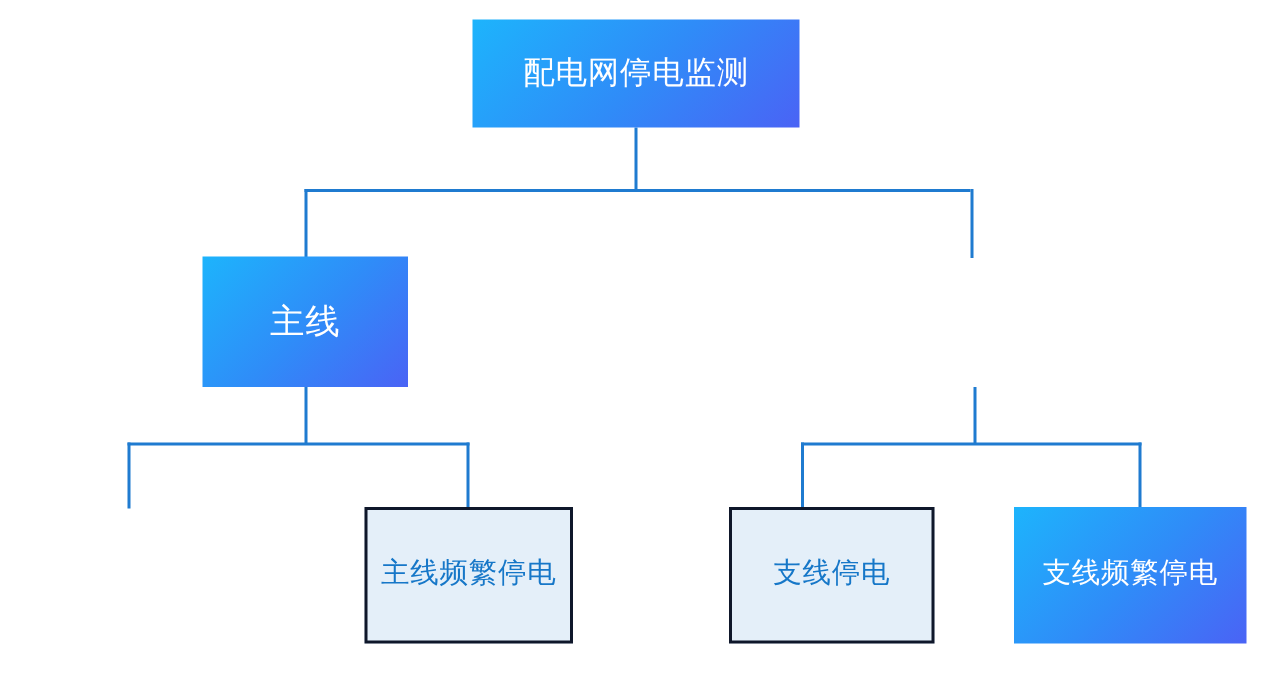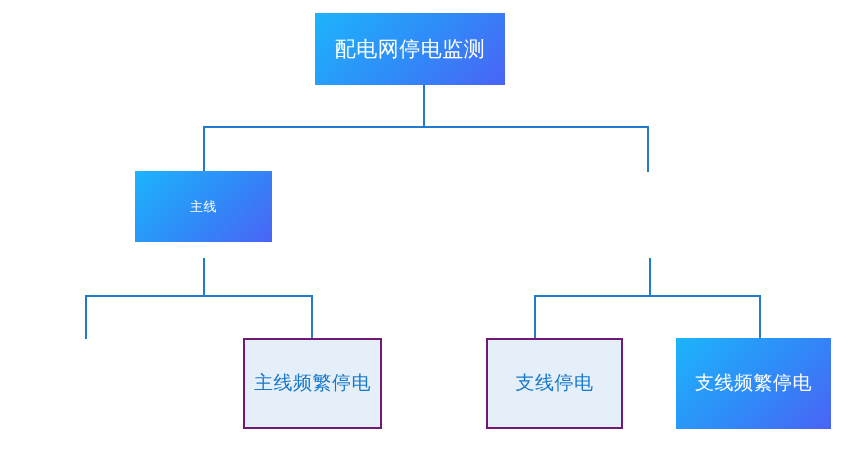--- a/index.html
+++ b/index.html
@@ -40,40 +40,40 @@
   }
 
   .node.filled {
     background: linear-gradient(135deg, #1db4fc 0%, #2f8cf8 52%, #4a63f5 100%);
     color: #ffffff;
     border: none;
   }
 
   .node.light {
     background: #e4eff9;
-    border: 2px solid #701a75;
+    border: 2px solid #0f172a;
     color: #1677c8;
   }
 
   
   #node-root {
     left: 315px;
     top: 13px;
-    width: 190px;
+    width: 218px;
     height: 72px;
     font-size: 21px;
   }
 
   
   #node-main-line {
     left: 135px;
     top: 171px;
     width: 137px;
-    height: 71px;
-    font-size: 13px;
+    height: 87px;
+    font-size: 23px;
   }
   #node-branch-line {
     left: 582px;
     top: 171px;
     width: 136px;
     height: 87px;
     font-size: 19px;
   }
 
   

